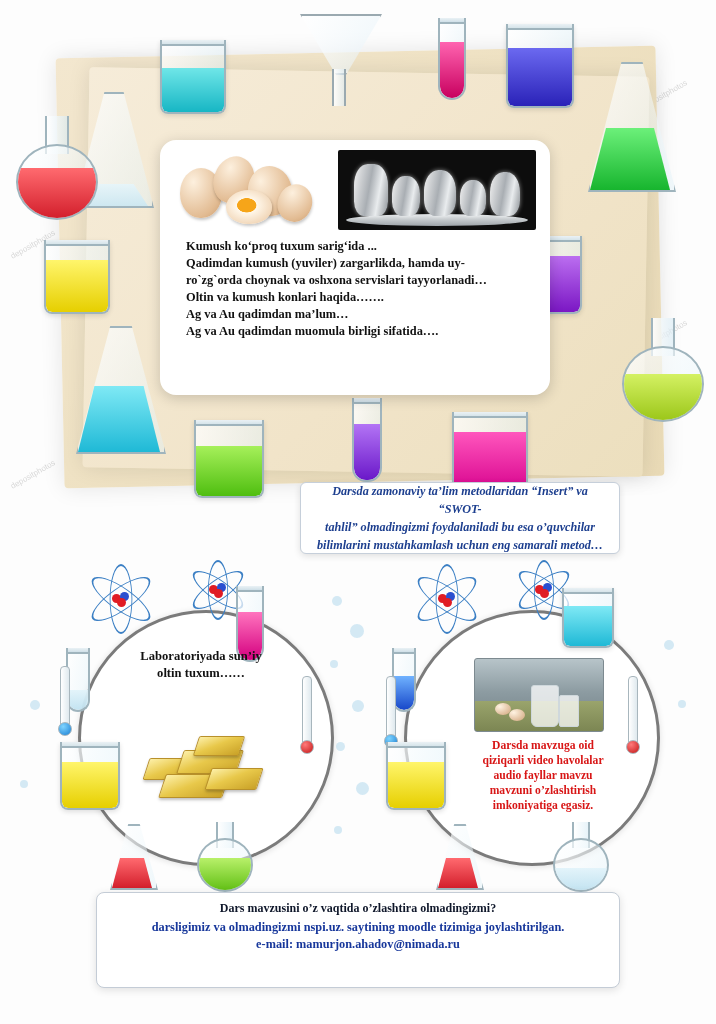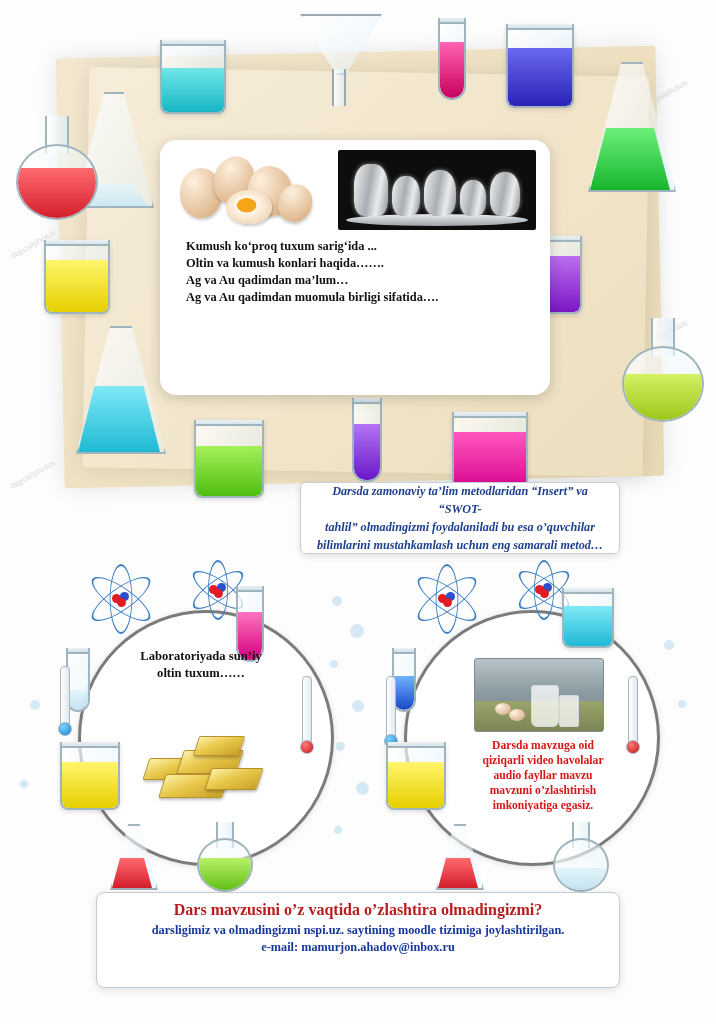--- a/index.html
+++ b/index.html
@@ -180,21 +180,21 @@
     position:absolute;left:468px;top:738px;width:150px;text-align:center;z-index:15;
     color:#d81616;font-weight:bold;font-size:11.6px;line-height:15px;
   }
   
   .bottom{
     position:absolute;left:96px;top:892px;width:524px;height:96px;
     background:#ffffff;border:1px solid #c4ccd6;border-radius:8px;
     box-shadow:0 2px 8px rgba(0,0,0,.12);
     text-align:center;padding-top:8px;box-sizing:border-box;z-index:25;
   }
-  .bottom .q{color:#b91c1c;font-weight:bold;font-size:16px;margin-bottom:3px;}
+  .bottom .q{color:#0f172a;font-weight:bold;font-size:12px;margin-bottom:3px;}
   .bottom .b{color:#17379b;font-weight:bold;font-size:12.3px;line-height:17px;}
   
   .thermo{position:absolute;width:12px;}
   .thermo .stem{position:absolute;top:0;left:2px;width:8px;background:linear-gradient(90deg,#fff,#dfe9ee);border:1px solid #a8b6bd;border-radius:4px;}
   .thermo .bulb{position:absolute;bottom:0;left:0;width:12px;height:12px;border-radius:50%;border:1px solid #a8b6bd;}
   .bubble{position:absolute;border-radius:50%;background:rgba(120,190,225,.30);}
   .wm{
     position:absolute;color:rgba(120,120,120,.28);font-size:8px;
     transform:rotate(-30deg);font-family:"Liberation Sans",sans-serif;
   }
@@ -299,20 +299,22 @@
         <div class="tray"></div>
         <div class="pot" style="left:16px;top:14px;width:34px;height:52px;"></div>
         <div class="pot small" style="left:54px;top:26px;width:28px;height:40px;"></div>
         <div class="pot small" style="left:86px;top:20px;width:32px;height:46px;"></div>
         <div class="pot small" style="left:122px;top:30px;width:26px;height:36px;"></div>
         <div class="pot small" style="left:152px;top:22px;width:30px;height:44px;"></div>
       </div>
     </div>
     <div class="card-text">
       <div>Kumush ko‘proq  tuxum  sarig‘ida ...</div>
+      <div>Qadimdan kumush (yuviler) zargarlikda, hamda uy-</div>
+      <div>ro`zg`orda choynak va oshxona servislari tayyorlanadi…</div>
       <div>Oltin va kumush konlari haqida…….</div>
       <div>Ag va Au qadimdan ma’lum…</div>
       <div>Ag va Au qadimdan muomula birligi sifatida….</div>
     </div>
   </div>
 
   <div class="insert-box">
     <div class="t">
       <div>Darsda zamonaviy ta’lim metodlaridan “Insert” va “SWOT-</div>
       <div>tahlil” olmadingizmi foydalaniladi bu esa o’quvchilar</div>
@@ -469,16 +471,16 @@
   <div class="bubble" style="left:356px;top:782px;width:13px;height:13px;"></div>
   <div class="bubble" style="left:334px;top:826px;width:8px;height:8px;"></div>
   <div class="bubble" style="left:664px;top:640px;width:10px;height:10px;"></div>
   <div class="bubble" style="left:678px;top:700px;width:8px;height:8px;"></div>
   <div class="bubble" style="left:30px;top:700px;width:10px;height:10px;"></div>
   <div class="bubble" style="left:20px;top:780px;width:8px;height:8px;"></div>
 
   <div class="bottom">
     <div class="q">Dars mavzusini o’z vaqtida o’zlashtira olmadingizmi?</div>
     <div class="b">darsligimiz va olmadingizmi nspi.uz. saytining moodle tizimiga joylashtirilgan.</div>
-    <div class="b">e-mail: mamurjon.ahadov@inbox.ru</div>
+    <div class="b">e-mail: mamurjon.ahadov@nimada.ru</div>
   </div>
 
 </div>
 
 </body></html>

